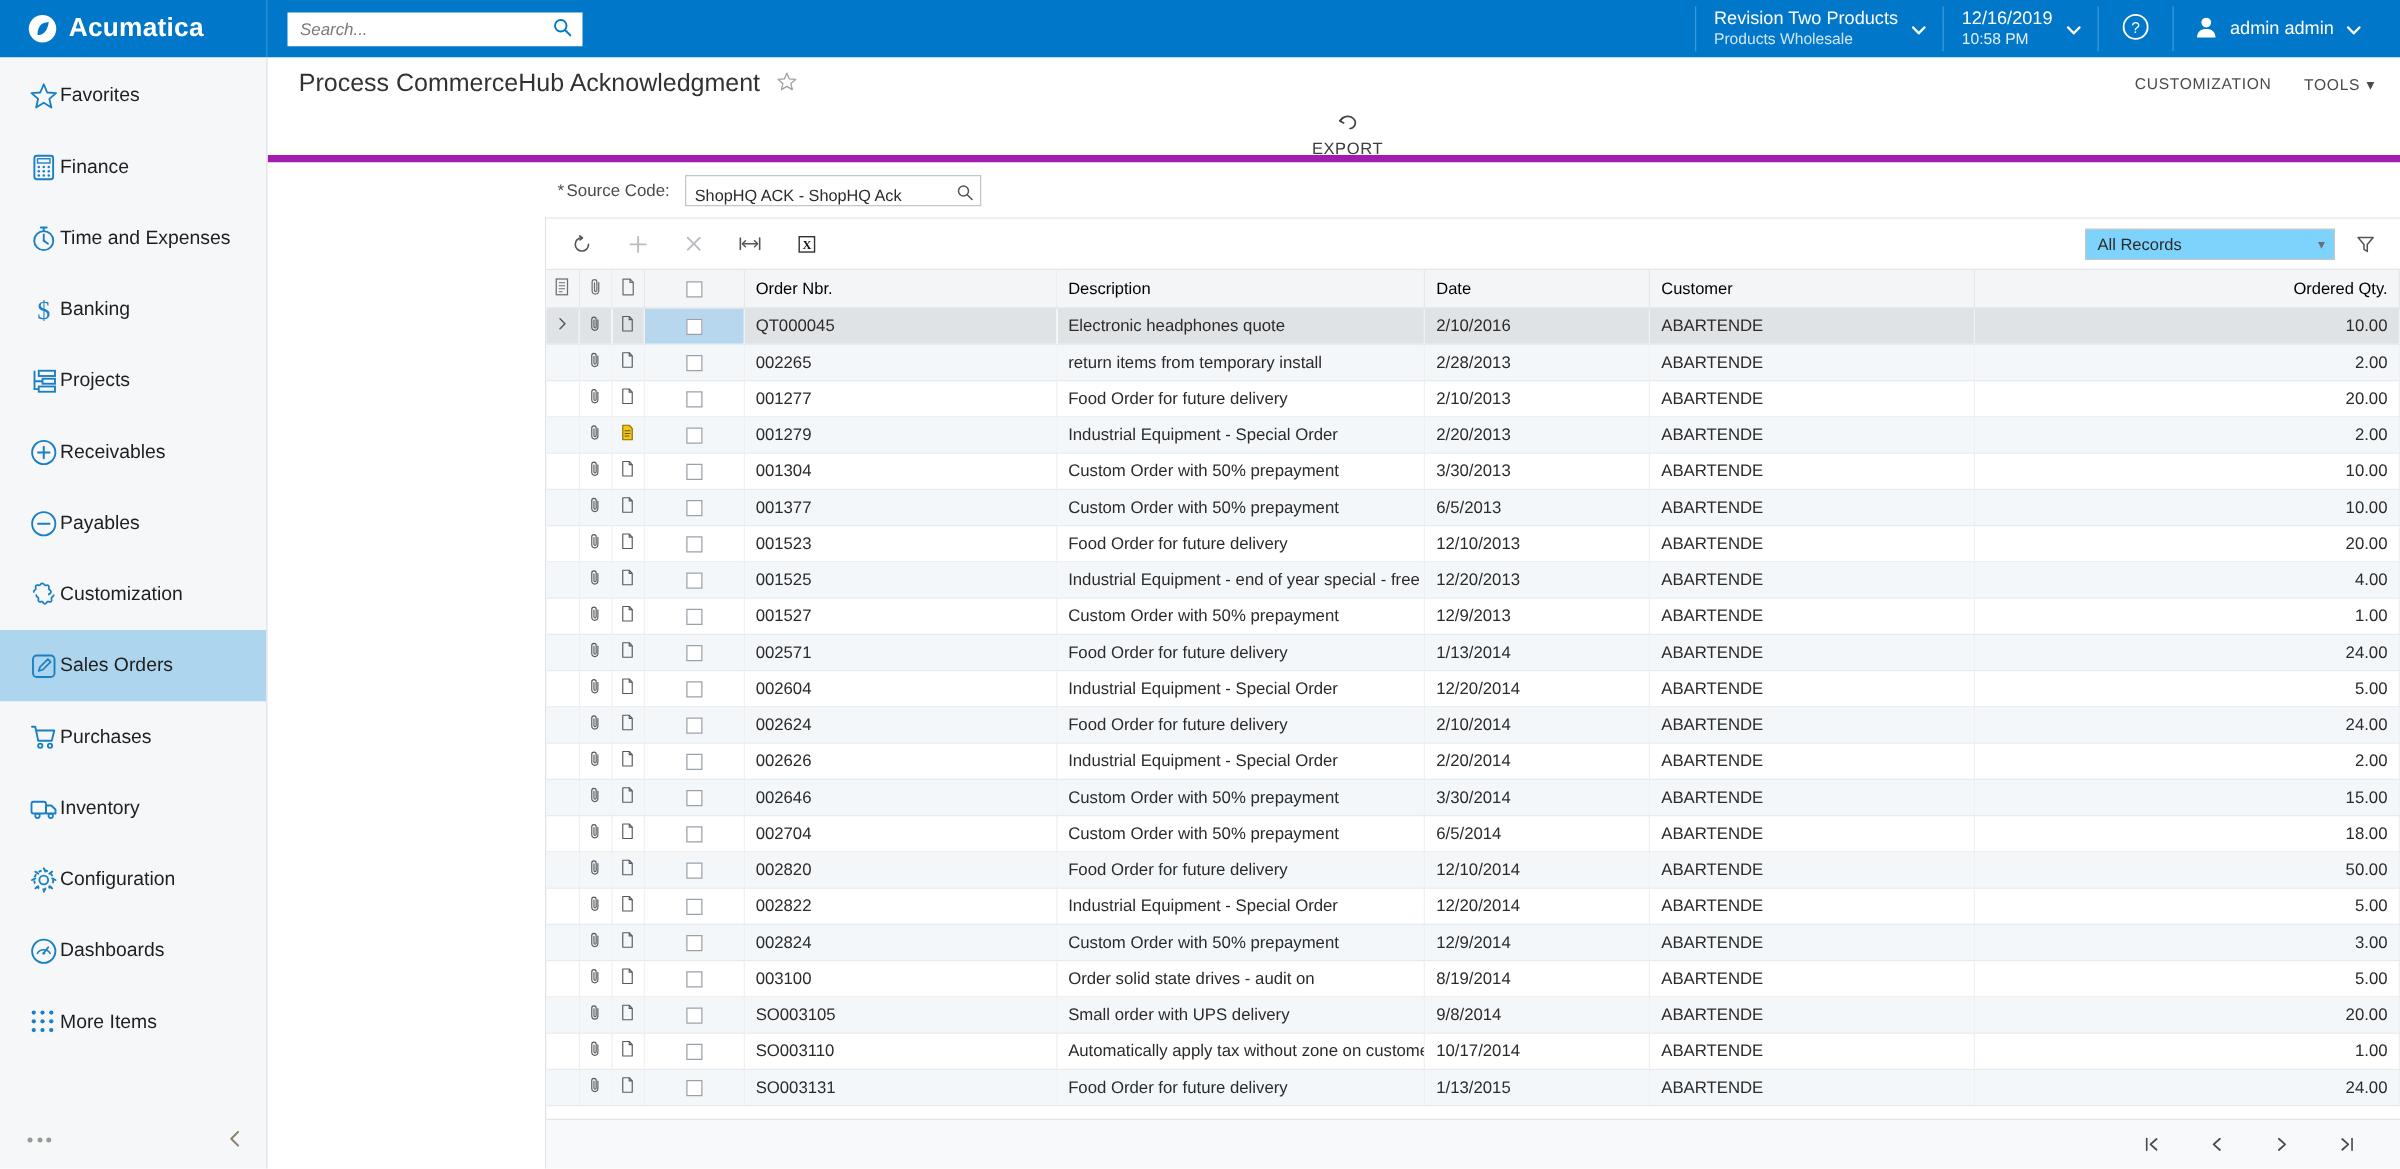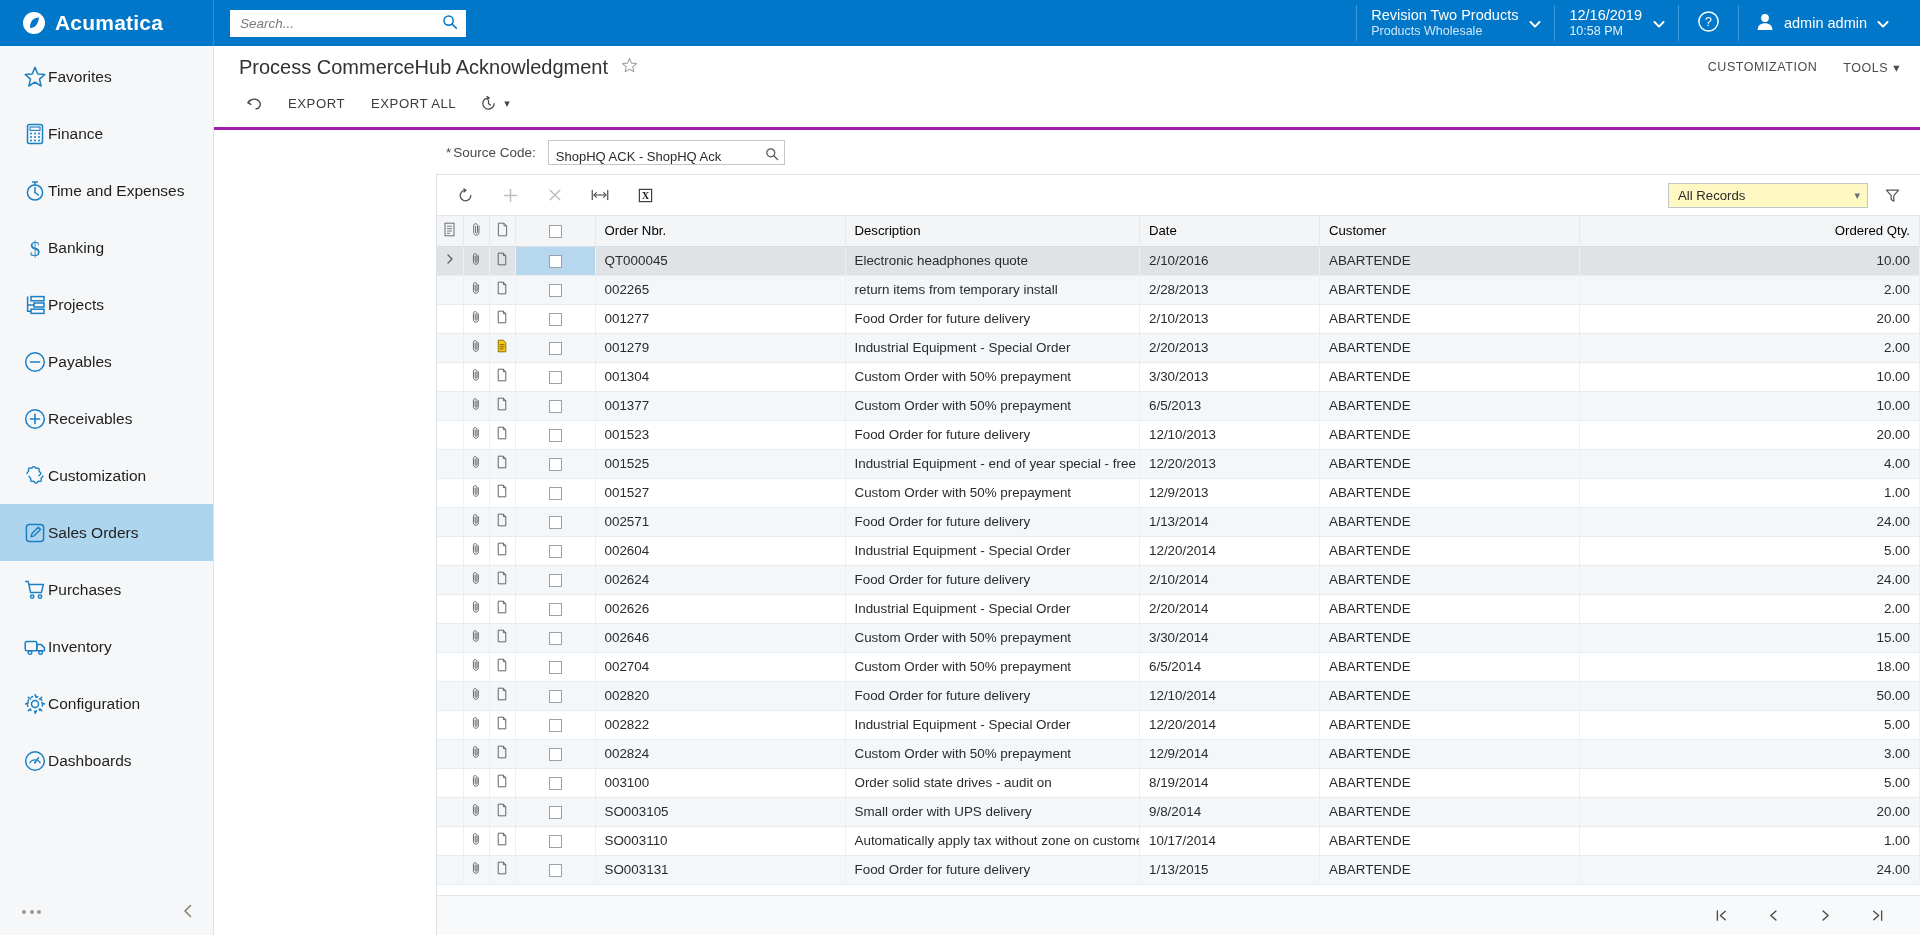--- a/index.html
+++ b/index.html
@@ -101,23 +101,24 @@
     padding: 0 20px 0 25px;
   }
   .page-title { font-size: 20px; color: #323232; font-weight: normal; }
   .star-ico { margin-left: 13px; display: block; }
   .head-right { margin-left: auto; display: flex; align-items: center; gap: 26px; }
   .head-link { font-size: 12.5px; color: #4b4b4b; letter-spacing: .55px; cursor: pointer; }
   .head-link .cdown { margin-left: 5px; }
 
   .toolbar {
     height: 42px; min-height: 42px;
-    display: flex; gap: 4px;
+    display: flex; align-items: center; gap: 4px;
     padding-left: 22px;
-    border-bottom: 3px solid #a21caf;
+    border-bottom: 6px solid #a21caf;
+    flex-direction: column;
   }
   .tb-btn {
     height: 30px; display: flex; align-items: center; gap: 7px;
     padding: 0 11px; cursor: pointer;
     font-size: 13.2px; letter-spacing: .5px; color: #3c3c3c;
   }
   .tb-icon-btn { padding: 0 9px; }
 
   .filter-bar {
     height: 44px; min-height: 44px;
@@ -154,21 +155,21 @@
     background: #fff;
   }
   .gt-btn {
     width: 36px; height: 30px;
     display: flex; align-items: center; justify-content: center;
     cursor: pointer; margin-right: 9px;
   }
   .gt-right { margin-left: auto; display: flex; align-items: center; gap: 10px; }
   .select-box {
     width: 200px; height: 25px;
-    border: 1px solid #bfc6cc; background: #fef9c3;
+    border: 1px solid #bfc6cc; background: #7dd3fc;
     display: flex; align-items: center; justify-content: space-between;
     padding: 0 7px 0 9px;
     font-size: 13.2px; color: #2b2b2b; cursor: pointer;
   }
   .funnel-btn { width: 28px; height: 26px; display:flex; align-items:center; justify-content:center; cursor:pointer; }
 
   .grid-scroll { flex: 1; min-height: 0; overflow: hidden; }
   table.grid { width: 100%; border-collapse: collapse; table-layout: fixed; }
   table.grid th {
     background: #f3f5f7;
@@ -360,33 +361,33 @@
                 <line x1="4.6" y1="12" x2="11" y2="12" stroke="#1b7fc4" stroke-width="1.5"></line>
               </svg>
             </span>
             <span class="side-label">Projects</span>
           </div>
           <div class="side-item">
             <span class="side-ico">
               <svg width="24" height="24" viewBox="0 0 24 24">
                 <circle cx="12" cy="12" r="9.3" fill="none" stroke="#1b7fc4" stroke-width="1.5"></circle>
                 <line x1="7.4" y1="12" x2="16.6" y2="12" stroke="#1b7fc4" stroke-width="1.6" stroke-linecap="round"></line>
-              </svg>
-            </span>
-            <span class="side-label">Payables</span>
+                <line x1="12" y1="7.4" x2="12" y2="16.6" stroke="#1b7fc4" stroke-width="1.6" stroke-linecap="round"></line>
+              </svg>
+            </span>
+            <span class="side-label">Receivables</span>
           </div>
           <div class="side-item">
             <span class="side-ico">
               <svg width="24" height="24" viewBox="0 0 24 24">
                 <circle cx="12" cy="12" r="9.3" fill="none" stroke="#1b7fc4" stroke-width="1.5"></circle>
                 <line x1="7.4" y1="12" x2="16.6" y2="12" stroke="#1b7fc4" stroke-width="1.6" stroke-linecap="round"></line>
-                <line x1="12" y1="7.4" x2="12" y2="16.6" stroke="#1b7fc4" stroke-width="1.6" stroke-linecap="round"></line>
-              </svg>
-            </span>
-            <span class="side-label">Receivables</span>
+              </svg>
+            </span>
+            <span class="side-label">Payables</span>
           </div>
           <div class="side-item">
             <span class="side-ico">
               <svg width="24" height="24" viewBox="0 0 24 24">
                 <path d="M4 9.5 C4 8 5.2 8.2 5.6 7.2 C6 6.2 4.8 5.4 5.8 4.4 C6.9 3.4 7.7 4.6 8.7 4.2 C9.7 3.8 9.4 2.6 10.9 2.6 C12.4 2.6 12.1 3.9 13 4.3 C13.9 4.7 14.8 3.5 15.8 4.5 C16.8 5.5 15.7 6.3 16.1 7.3 C16.5 8.3 17.8 8 17.8 9.5 C17.8 11 16.4 10.7 16 11.6" fill="none" stroke="#1b7fc4" stroke-width="1.4" stroke-linecap="round"></path>
                 <path d="M19.9 12 C19.9 13.5 18.6 13.3 18.2 14.3 C17.8 15.3 19 16.1 18 17.1 C16.9 18.1 16.1 16.9 15.1 17.3 C14.1 17.7 14.4 19 12.9 19 C11.4 19 11.7 17.7 10.8 17.3 C9.9 16.9 9 18.1 8 17.1 C7 16.1 8.1 15.3 7.7 14.3 C7.3 13.3 6 13.6 6 12.1" fill="none" stroke="#1b7fc4" stroke-width="1.4" stroke-linecap="round"></path>
               </svg>
             </span>
             <span class="side-label">Customization</span>
           </div>
@@ -433,20 +434,36 @@
           <div class="side-item">
             <span class="side-ico">
               <svg width="24" height="24" viewBox="0 0 24 24">
                 <circle cx="12" cy="12" r="9.3" fill="none" stroke="#1b7fc4" stroke-width="1.5"></circle>
                 <path d="M6.6 14.2 A6 6 0 0 1 17.4 14.2" fill="none" stroke="#1b7fc4" stroke-width="1.2"></path>
                 <line x1="12" y1="13.4" x2="15.6" y2="8.8" stroke="#1b7fc4" stroke-width="1.5" stroke-linecap="round"></line>
                 <circle cx="12" cy="13.6" r="1.1" fill="#1b7fc4"></circle>
               </svg>
             </span>
             <span class="side-label">Dashboards</span>
+          </div>
+          <div class="side-item">
+            <span class="side-ico">
+              <svg width="22" height="22" viewBox="0 0 22 22">
+                <circle cx="3" cy="3" r="1.7" fill="#1b7fc4"></circle>
+                <circle cx="10" cy="3" r="1.7" fill="#1b7fc4"></circle>
+                <circle cx="17" cy="3" r="1.7" fill="#1b7fc4"></circle>
+                <circle cx="3" cy="10" r="1.7" fill="#1b7fc4"></circle>
+                <circle cx="10" cy="10" r="1.7" fill="#1b7fc4"></circle>
+                <circle cx="17" cy="10" r="1.7" fill="#1b7fc4"></circle>
+                <circle cx="3" cy="17" r="1.7" fill="#1b7fc4"></circle>
+                <circle cx="10" cy="17" r="1.7" fill="#1b7fc4"></circle>
+                <circle cx="17" cy="17" r="1.7" fill="#1b7fc4"></circle>
+              </svg>
+            </span>
+            <span class="side-label">More Items</span>
           </div>
         </div>
       <div class="side-foot">
         <span class="dots-3">
             <i></i>
             <i></i>
             <i></i>
           </span>
         <span>
           <svg width="14" height="16" viewBox="0 0 14 16">

